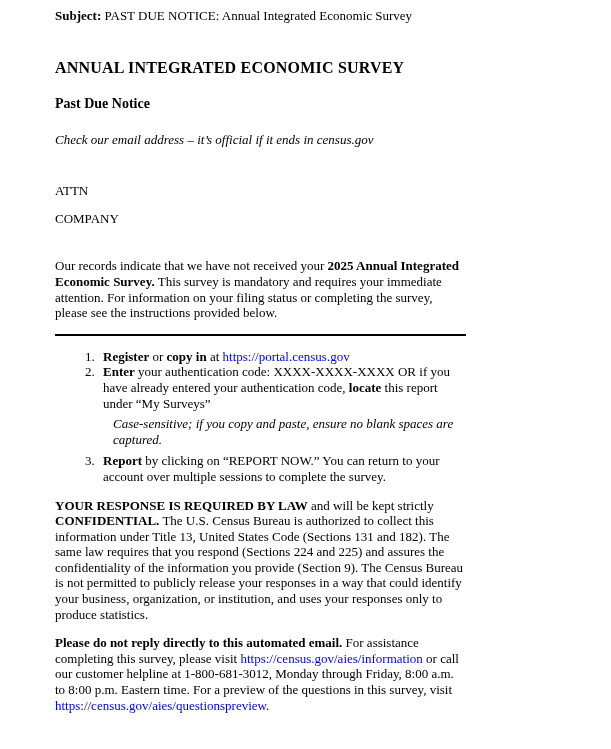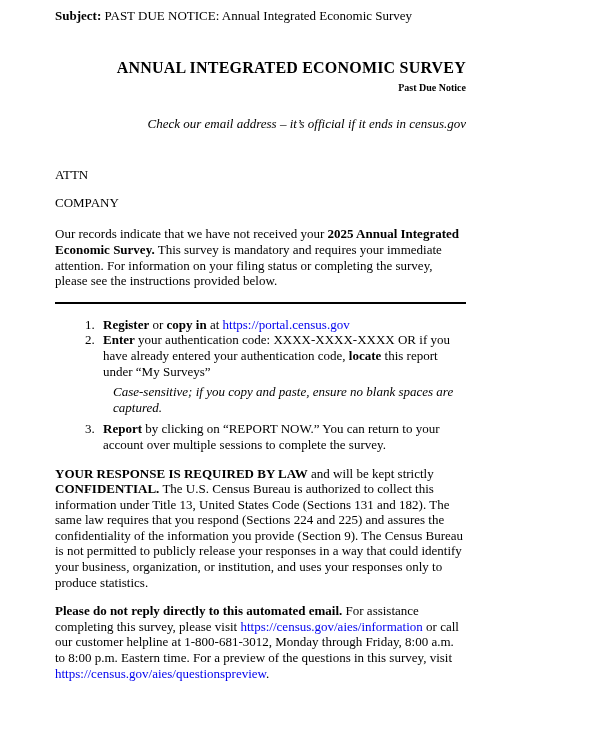--- a/index.html
+++ b/index.html
@@ -13,47 +13,47 @@
     line-height: 15.6px;
     overflow: hidden;
   }
   .page {
     box-sizing: border-box;
     width: 521px;
     height: 749px;
     padding: 8px 55px 0 55px;
   }
   .b  { font-weight: bold; }
-  .center { text-align: right; }
+  .center { text-align: left; }
   a.link {
     color: #0000ee;
     cursor: pointer;
     text-align: right;
   }
   .subject-line { margin: 0; }
   .doc-title {
     margin-top: 34px;
     font-size: 16px;
     line-height: 19px;
     font-weight: bold;
     letter-spacing: 0.2px;
   }
   .doc-subtitle {
-    margin-top: 2px;
-    font-size: 10px;
+    margin-top: 18px;
+    font-size: 14px;
     line-height: 17px;
     font-weight: bold;
   }
   .doc-tagline {
     margin-top: 20px;
     font-style: italic;
   }
   .attn-line    { margin-top: 36px; }
   .company-line { margin-top: 12px; }
-  .intro-para   { margin-top: 16px; }
+  .intro-para   { margin-top: 32px; }
   .divider {
     margin-top: 12px;
     border: 0;
     border-top: 2px solid #000000;
     width: 100%;
   }
   .steps { margin-top: 13px; }
   .step {
     position: relative;
     padding-left: 48px;

